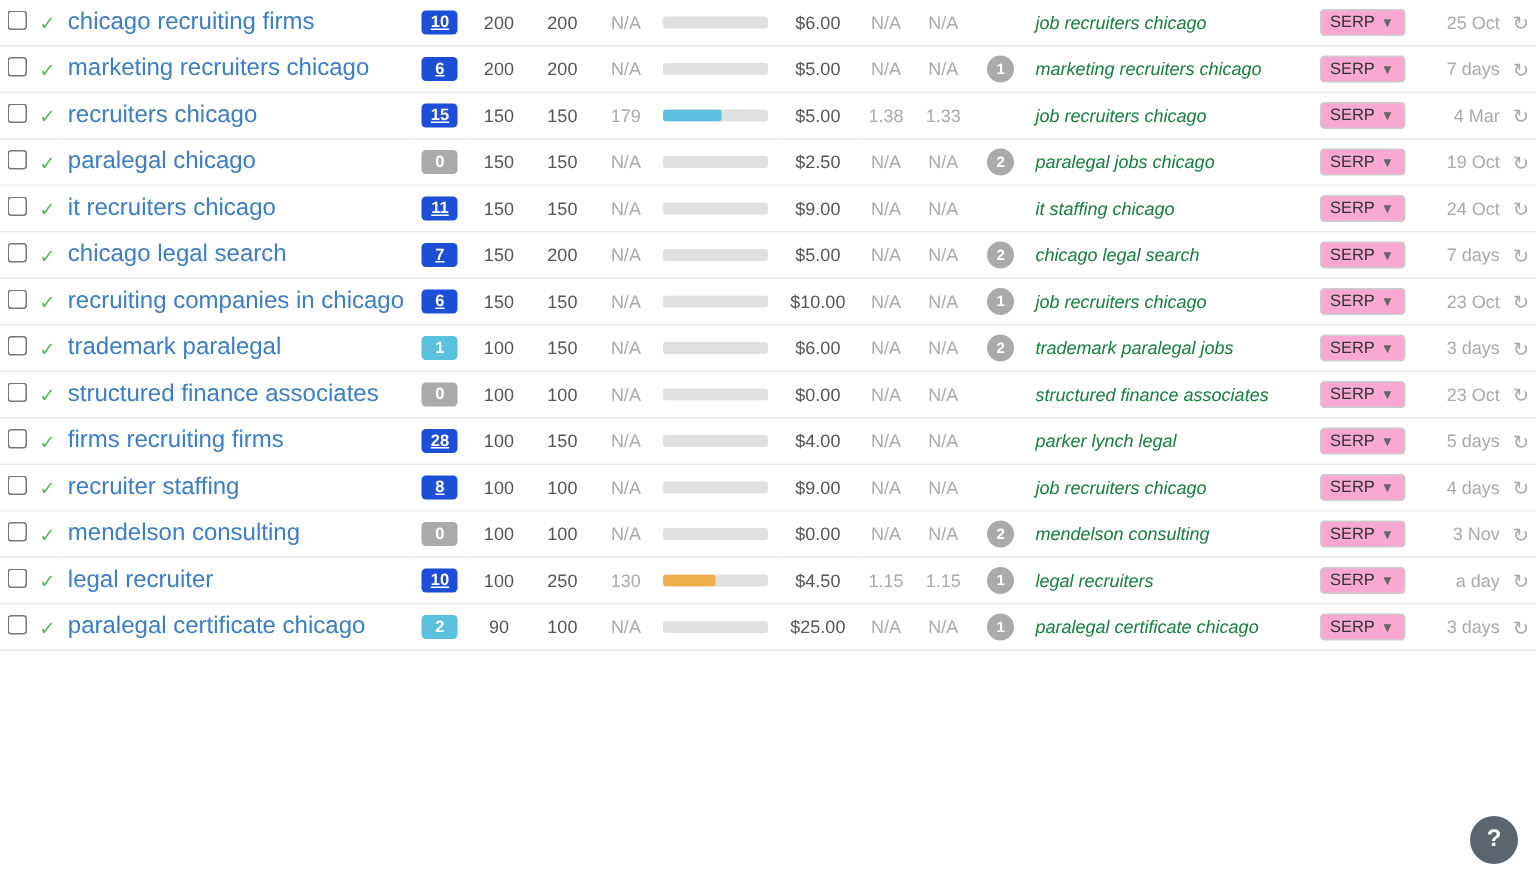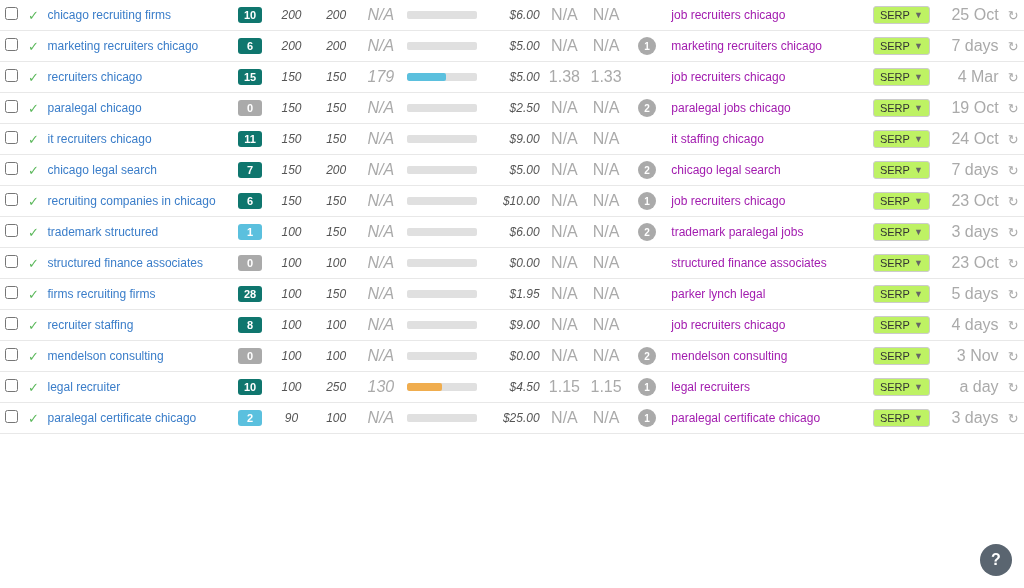--- a/index.html
+++ b/index.html
@@ -22,88 +22,89 @@
     }
     td {
       padding: 6px 4px;
       vertical-align: middle;
       white-space: nowrap;
     }
     .col-check { width: 22px; text-align: center; }
     .col-tick { width: 18px; text-align: center; }
     .col-keyword { width: 170px; }
     .col-badge { width: 36px; text-align: center; }
-    .col-num { width: 42px; text-align: center; color: #555; font-style: italic; }
+    .col-num { width: 42px; text-align: center; color: #555; }
     .col-bar { width: 80px; text-align: center; }
-    .col-price { width: 52px; text-align: right; color: #555; font-style: italic; }
+    .col-price { width: 52px; text-align: center; color: #555; }
     .col-na { width: 38px; text-align: center; color: #555; }
     .col-rank { width: 38px; text-align: center; color: #555; }
     .col-target { width: 180px; }
     .col-serp { width: 80px; text-align: center; }
     .col-date { width: 55px; text-align: right; color: #555; }
     .col-refresh { width: 20px; text-align: center; }
 
     .keyword-link {
       color: #3a7dc9;
       text-decoration: none;
-      font-size: 12px;
+      font-size: 16px;
     }
 
     .badge {
       display: inline-block;
       min-width: 24px;
       padding: 2px 4px;
       border-radius: 3px;
       font-size: 11px;
       font-weight: bold;
       text-align: center;
       color: #fff;
     }
-    .badge-green { background: #0f766e; }
+    .badge-green { background: #1d4ed8; text-decoration: underline; }
     .badge-gray { background: #aaa; }
     .badge-blue { background: #5bc0de; }
     .tick-icon { color: #5cb85c; font-size: 13px; }
 
     .bar-container {
       display: flex;
       align-items: center;
       height: 8px;
       background: #e0e0e0;
       border-radius: 2px;
       width: 70px;
       overflow: hidden;
     }
     .bar-fill {
       height: 100%;
       border-radius: 2px;
     }
 
     .target-link {
-      color: #a21caf;
+      color: #15803d;
       text-decoration: none;
       font-size: 12px;
+      font-style: italic;
     }
 
     .circle-badge {
       display: inline-flex;
       align-items: center;
       justify-content: center;
       width: 18px;
       height: 18px;
       border-radius: 50%;
       background: #aaa;
       color: #fff;
       font-size: 10px;
       font-weight: bold;
     }
 
     .serp-btn {
       display: inline-flex;
       align-items: center;
-      background: #bef264;
+      background: #f9a8d4;
       border: 1px solid #ccc;
       border-radius: 3px;
       padding: 2px 6px;
       font-size: 11px;
       cursor: pointer;
       color: #333;
     }
     .serp-btn .arrow { margin-left: 4px; font-size: 9px; color: #666; }
 
     .refresh-icon { color: #aaa; font-size: 13px; cursor: pointer; }
@@ -118,21 +119,21 @@
       background: #5a6570;
       color: #fff;
       font-size: 16px;
       font-weight: bold;
       display: flex;
       align-items: center;
       justify-content: center;
       cursor: pointer;
     }
 
-    .na-text { color: #aaa; font-size: 16px; }
+    .na-text { color: #aaa; font-size: 12px; }
     .num-text { color: #555; font-size: 12px; }
   </style>
 </head>
 <body>
 
 <div class="table-container">
   <table>
     <tbody id="table-body">
         <tr>
           <td class="col-check">
@@ -514,21 +515,21 @@
   </td>
         </tr>
         <tr>
           <td class="col-check">
     <input type="checkbox" style="width: 13px; height: 13px;">
   </td>
           <td class="col-tick">
     <span class="tick-icon">✓</span>
   </td>
           <td class="col-keyword">
-    <a class="keyword-link" href="#">trademark structured</a>
+    <a class="keyword-link" href="#">trademark paralegal</a>
   </td>
           <td class="col-badge">
     <span class="badge badge-blue">1</span>
   </td>
           <td class="col-num">
     <span class="num-text">100</span>
   </td>
           <td class="col-num">
     <span class="num-text">150</span>
   </td>
@@ -642,21 +643,21 @@
   </td>
           <td class="col-num">
     <span class="na-text">N/A</span>
   </td>
           <td class="col-bar">
       <div class="bar-container">
         <div style="width:0%;"></div>
       </div>
     </td>
           <td class="col-price">
-    <span class="num-text">$1.95</span>
+    <span class="num-text">$4.00</span>
   </td>
           <td class="col-na">
     <span class="na-text">N/A</span>
   </td>
           <td class="col-na">
     <span class="na-text">N/A</span>
   </td>
           <td class="col-rank"></td>
           <td class="col-target">
     <a class="target-link" href="#">parker lynch legal</a>

